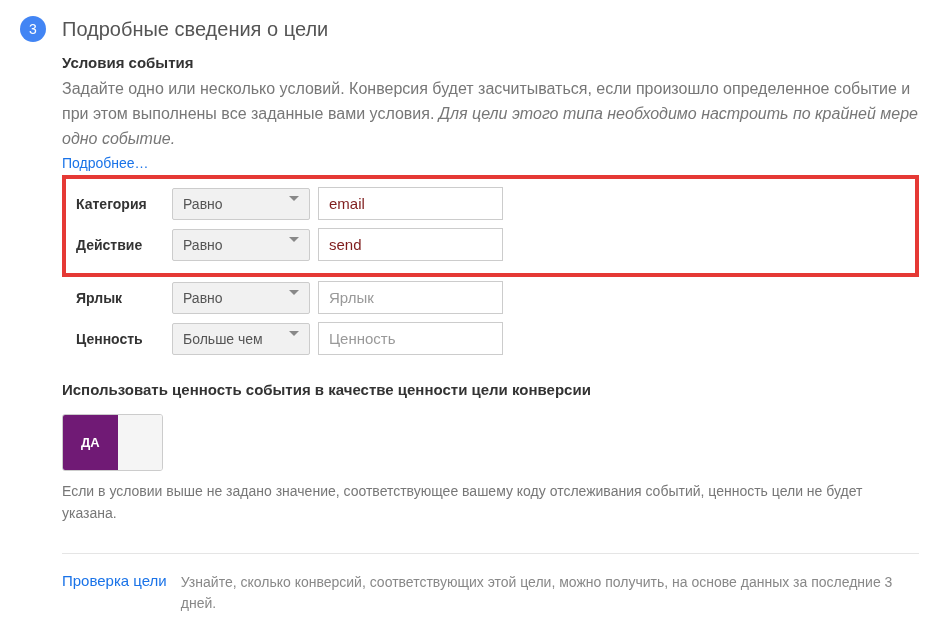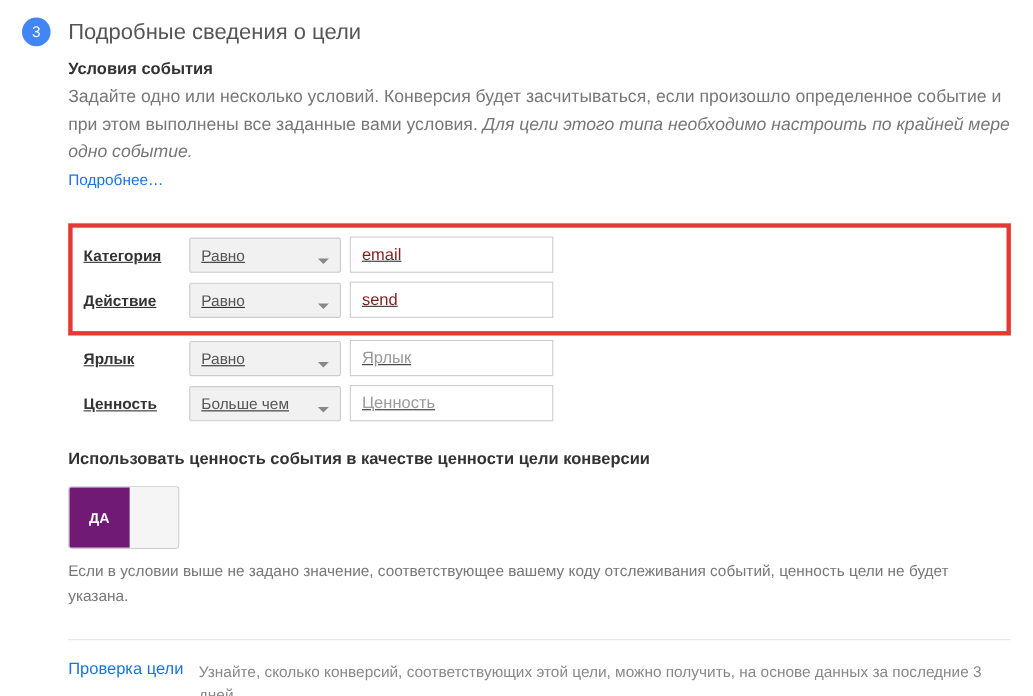--- a/index.html
+++ b/index.html
@@ -5,25 +5,25 @@
     * { box-sizing: border-box; margin: 0; padding: 0; }
     body { font-family: Arial, Helvetica, sans-serif; font-size: 14px; color: #333; background: #fff; padding: 16px 20px; }
     .header-row { display: flex; align-items: center; gap: 16px; margin-bottom: 12px; }
     .step-badge { width: 26px; height: 26px; border-radius: 50%; background: #4285f4; color: #fff; display: flex; align-items: center; justify-content: center; font-size: 14px; font-weight: 400; flex-shrink: 0; }
     .title { font-size: 20px; color: #555; }
     .content { margin-left: 42px; }
     .subheading { font-weight: bold; font-size: 15px; color: #333; margin-bottom: 6px; }
     .description { font-size: 16px; color: #777; line-height: 1.55; margin-bottom: 4px; }
     .description .italic { font-style: italic; }
     .link { color: #1a73e8; font-size: 14px; text-decoration: none; cursor: pointer; }
-    .conditions-wrap { margin-top: 32px; text-decoration: underline; }
+    .conditions-wrap { margin-top: 4px; }
     .highlight-box { border: 4px solid #e53935; padding: 8px 10px 4px 10px; margin-bottom: 0; }
     .cond-row { display: flex; align-items: center; gap: 8px; margin-bottom: 8px; }
     .cond-label { width: 88px; font-size: 14px; color: #333; font-weight: bold; }
-    .dropdown { background: #f1f1f1; border: 1px solid #ccc; border-radius: 2px; padding: 7px 10px; font-size: 14px; color: #555; display: inline-flex; align-items: flex-end; gap: 6px; cursor: pointer; min-width: 78px; width: 138px; }
+    .dropdown { background: #f1f1f1; border: 1px solid #ccc; border-radius: 2px; padding: 7px 10px; font-size: 14px; color: #555; display: inline-flex; align-items: flex-start; gap: 6px; cursor: pointer; min-width: 78px; width: 138px; }
     .dropdown .caret { width: 0; height: 0; border-left: 5px solid transparent; border-right: 5px solid transparent; border-top: 5px solid #888; margin-left: auto; }
     .text-input { border: 1px solid #ccc; padding: 7px 10px; font-size: 15px; width: 185px; color: #7f1d1d; }
     .text-input::placeholder { color: #999; }
     .plain-rows { padding: 4px 10px 0 14px; }
     .section-gap { margin-top: 26px; }
     .toggle { display: inline-flex; border: 1px solid #ccc; border-radius: 3px; overflow: hidden; margin-top: 10px; margin-bottom: 10px; }
     .toggle-on { background: #701a75; color: #fff; padding: 20px 18px; font-weight: bold; font-size: 13px; text-align: center; }
     .toggle-off { background: #f5f5f5; width: 44px; }
     .note { font-size: 14px; color: #777; line-height: 1.55; }
     hr.divider { border: none; border-top: 1px solid #e5e5e5; margin: 28px 0 18px 0; }

